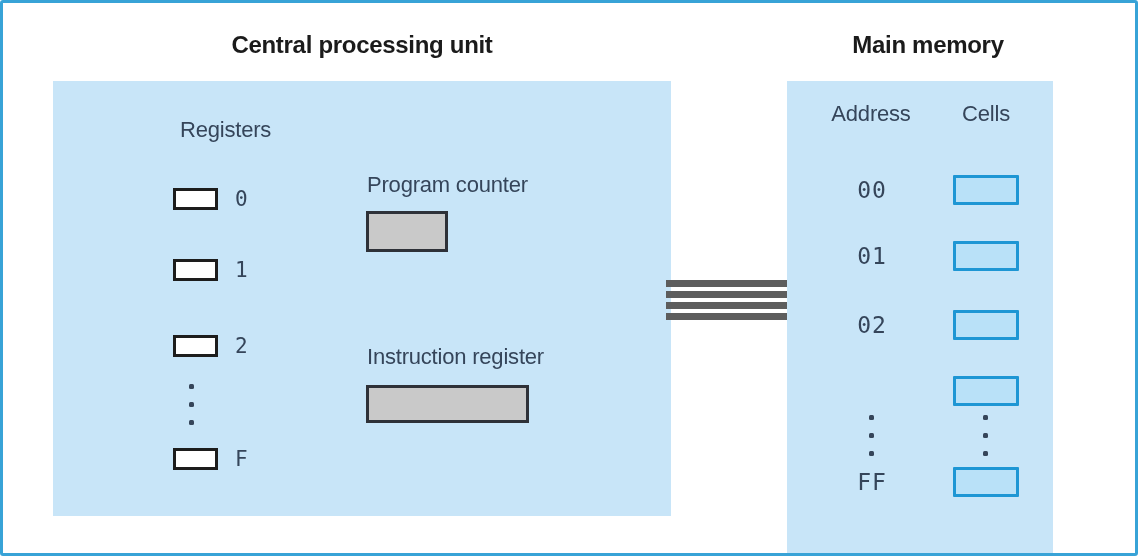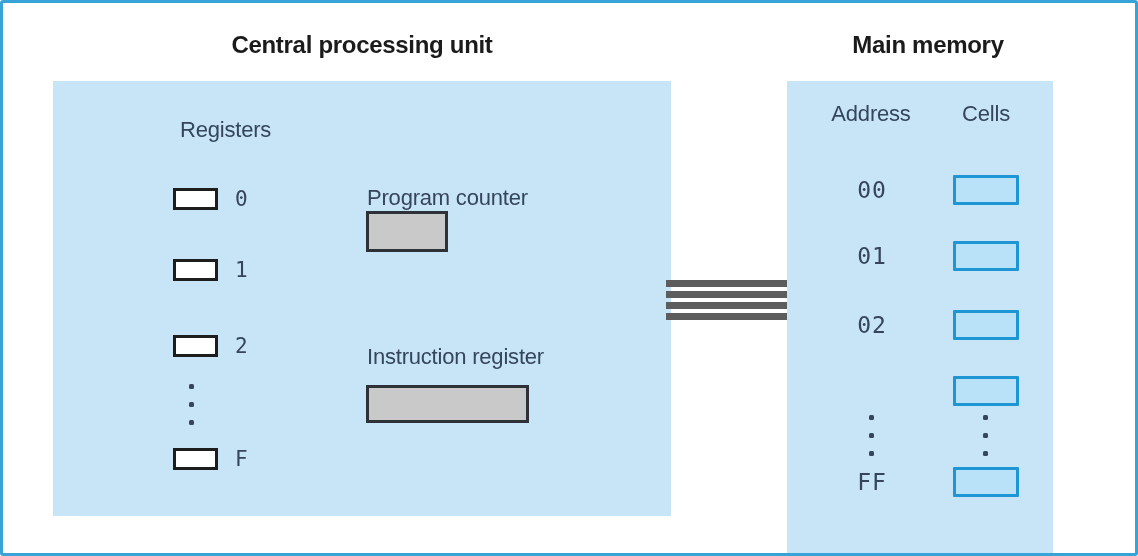--- a/index.html
+++ b/index.html
@@ -157,21 +157,21 @@
         <i></i>
         <i></i>
         <i></i>
       </div>
 
     <div class="reg-row" style="top:367px;">
       <span class="reg-box"></span>
       <span class="reg-label mono">F</span>
     </div>
 
-    <div class="label" style="left:314px; top:104px;text-align:center;">Program counter</div>
+    <div class="label" style="left:314px; top:91px;text-align:center;">Program counter</div>
     <div class="gray-box" style="left:313px; top:130px; width:82px; height:41px;"></div>
 
     <div class="label" style="left:314px; top:263px;">Instruction register</div>
     <div class="gray-box" style="left:313px; top:304px; width:163px; height:38px;"></div>
   </div>
 
   <div class="bus-lines">
     <div class="bus-line"></div>
     <div class="bus-line"></div>
     <div class="bus-line"></div>

